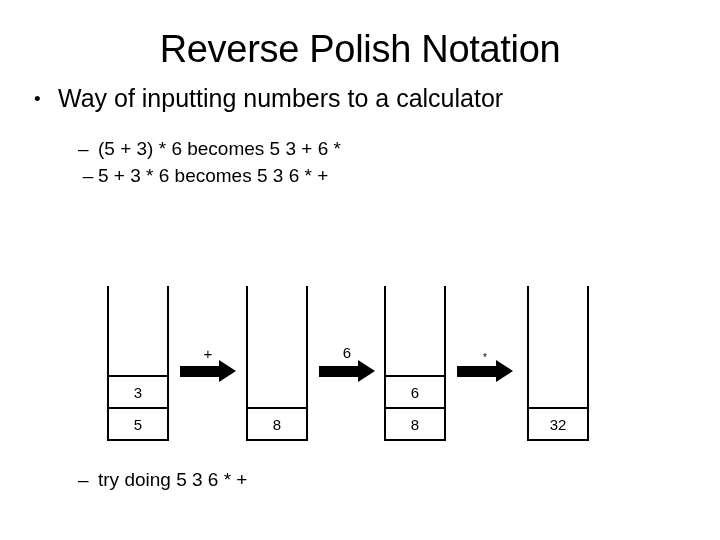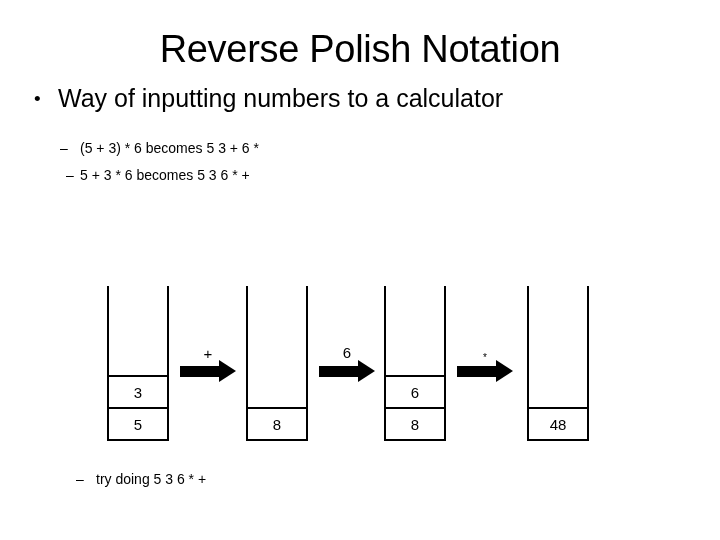--- a/index.html
+++ b/index.html
@@ -48,36 +48,36 @@
   }
   .bullet-l1 .mark {
     display: inline-block;
     width: 24px;
     font-size: 19px;
     vertical-align: 2px;
   }
 
   .bullet-l2 {
     position: absolute;
-    left: 60px;
-    font-size: 14px;
+    left: 78px;
+    font-size: 19px;
     line-height: 25px;
     white-space: nowrap;
   }
   .bullet-l2 .mark {
     display: inline-block;
     width: 20px;
   }
 
   #bullet-inputting { top: 83px; }
   #sub-expr-1       { top: 136px; }
   #sub-expr-2       { top: 163px; text-align: center; }
   #bullet-stack     { top: 206px; }
   #sub-consider     { top: 246px; }
-  #sub-try          { top: 467px; margin-left: 16px; }
+  #sub-try          { top: 467px; }
 
   
   #stack-diagram {
     position: absolute;
     left: 0;
     top: 0;
     width: 720px;
     height: 540px;
   }
 
@@ -216,21 +216,21 @@
     </div>
 
     <div class="arrow" id="arrow-3">
       <div class="shaft"></div>
       <div class="head"></div>
     </div>
     <div class="arrow-label small" id="label-arrow-3">*</div>
 
     <div class="stack" id="stack-4">
       <div class="stack-cells">
-        <div class="stack-cell">48</div>
+        <div class="stack-cell">32</div>
       </div>
     </div>
 
   </div>
 
   <div class="bullet-l2" id="sub-try">
     <span class="mark">–</span><span>try doing 5 3 6 * +</span>
   </div>
 
 </div>

